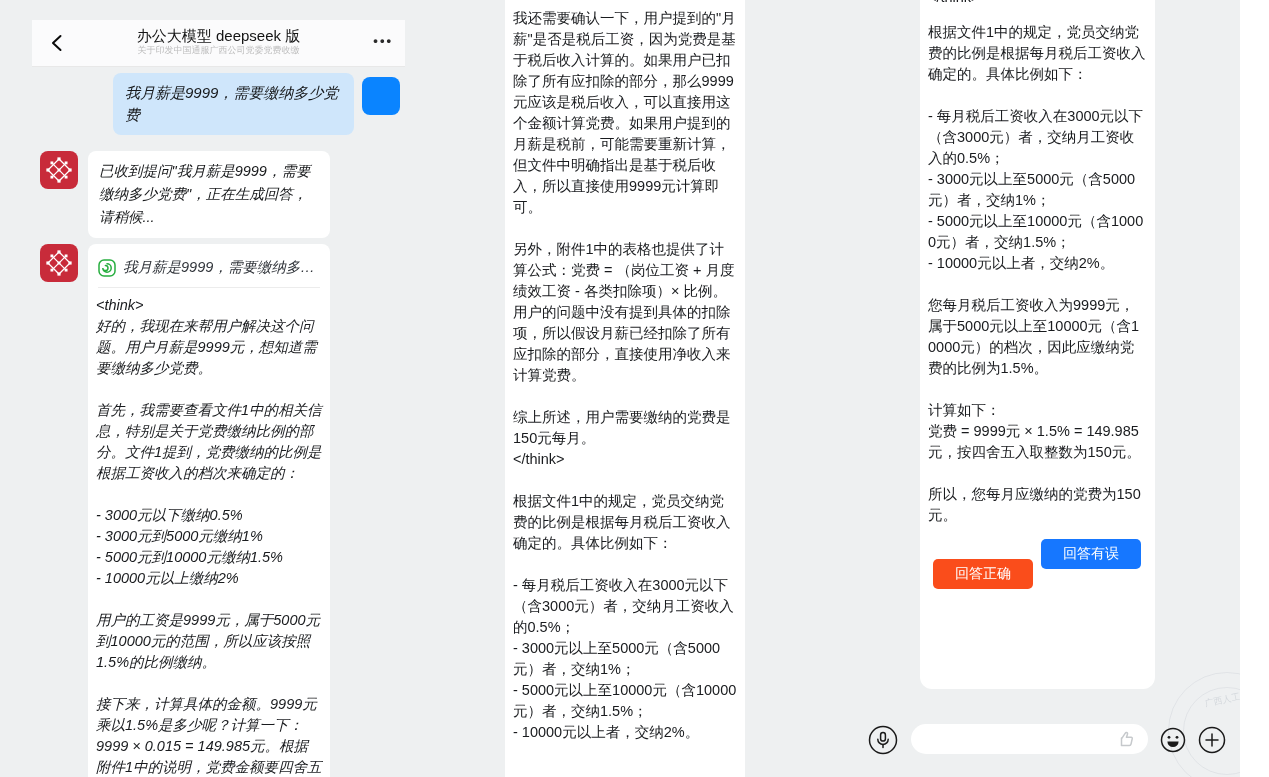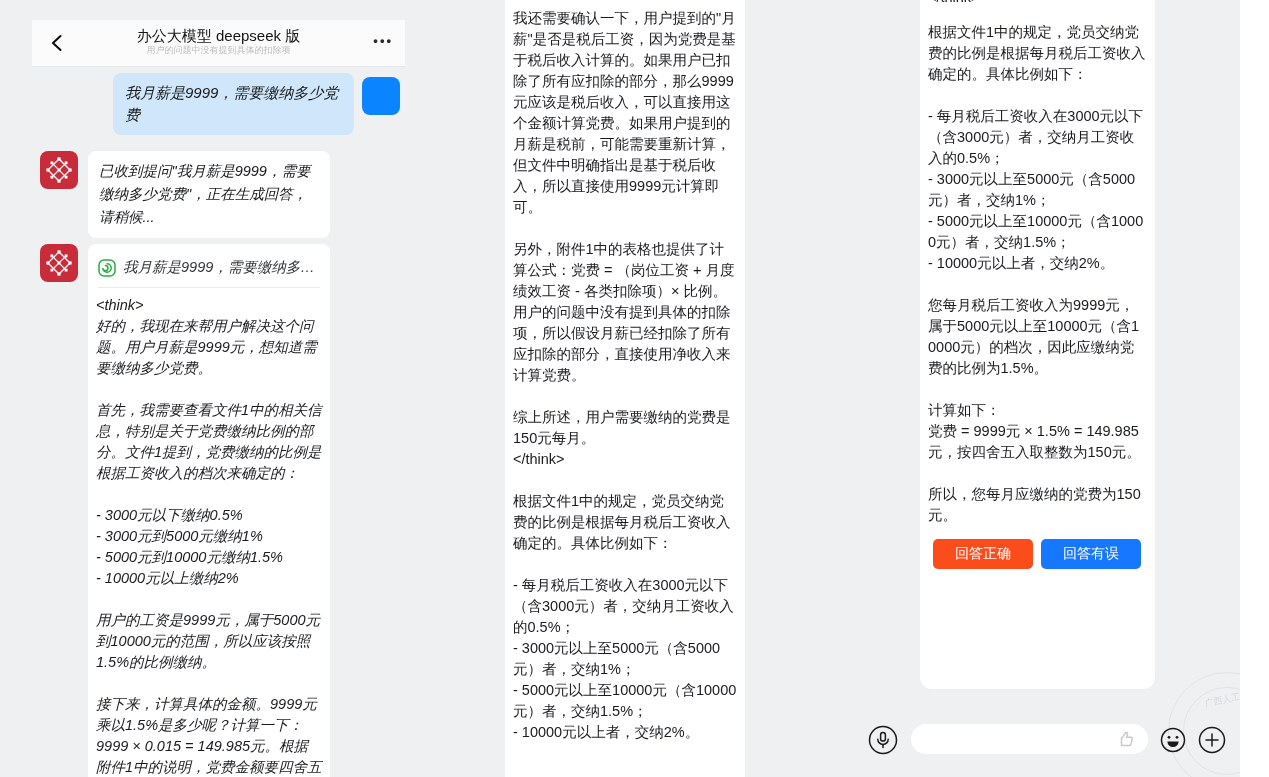--- a/index.html
+++ b/index.html
@@ -38,21 +38,21 @@
   .seg2 { position:absolute; left:505px; top:0; width:240px; height:777px; background:#ffffff; padding:8px 7px 0 8px; }
 
   
   .seg3 { position:absolute; left:920px; top:0; width:235px; height:689px; background:#ffffff; border-radius:0 0 12px 12px; padding:0 8px; overflow:hidden; }
   .clip-line { height:9px; overflow:hidden; }
   .clip-line > div { margin-top:-13px; font-size:14.5px; line-height:21px; color:#191b1e; }
   .seg3 .longtext { margin-top:13px; }
   .ref-link { margin-top:22px; font-size:14.5px; line-height:21px; color:#1677ff; cursor:pointer; }
   .fb-row { display:flex; gap:8px; margin:13px 5px 0 5px; }
   .fb-btn { width:100px; height:30px; border:none; border-radius:5px; color:#ffffff; font-size:14px; font-family:inherit; cursor:pointer; display:flex; align-items:center; justify-content:center; }
-  .fb-correct { background:#fa4d1b; }
+  .fb-correct { background:#fa4d1b;margin-top:20px; }
   .fb-wrong { background:#1677ff; }
 
   
   .ibar-mic { position:absolute; left:868px; top:725px; width:30px; height:30px; cursor:pointer; }
   .ibar-field { position:absolute; left:911px; top:724px; width:237px; height:30px; background:#ffffff; border-radius:15px; }
   .ibar-input { position:absolute; left:12px; top:0; width:190px; height:30px; border:none; outline:none; background:transparent; font-size:14px; font-family:inherit; }
   .ibar-thumb { position:absolute; right:10px; top:4px; width:22px; height:22px; cursor:pointer; }
   .ibar-emoji { position:absolute; left:1160px; top:727px; width:26px; height:26px; cursor:pointer; }
   .ibar-plus { position:absolute; left:1198px; top:726px; width:28px; height:28px; cursor:pointer; }
 
@@ -69,21 +69,21 @@
 
   <div class="seg1">
     <div class="hdr">
       <div class="hdr-back">
         <svg width="24" height="24" viewBox="0 0 24 24">
           <polyline points="14.5,5 7,12 14.5,19" fill="none" stroke="#0a0a0a" stroke-width="2" stroke-linecap="round" stroke-linejoin="round"></polyline>
         </svg>
       </div>
       <div class="hdr-center">
         <div class="hdr-title">办公大模型 deepseek 版</div>
-        <div class="hdr-sub">用户的问题中没有提到具体的扣除项</div>
+        <div class="hdr-sub">关于印发中国通服广西公司党委党费收缴</div>
       </div>
       <div class="hdr-more">•••</div>
     </div>
 
     <div class="chat">
 
       <div class="bubble-user">我月薪是9999，需要缴纳多少党费</div>
       <div class="avatar avatar-user"></div>
 
       <div class="avatar avatar-bot avatar-bot1">

